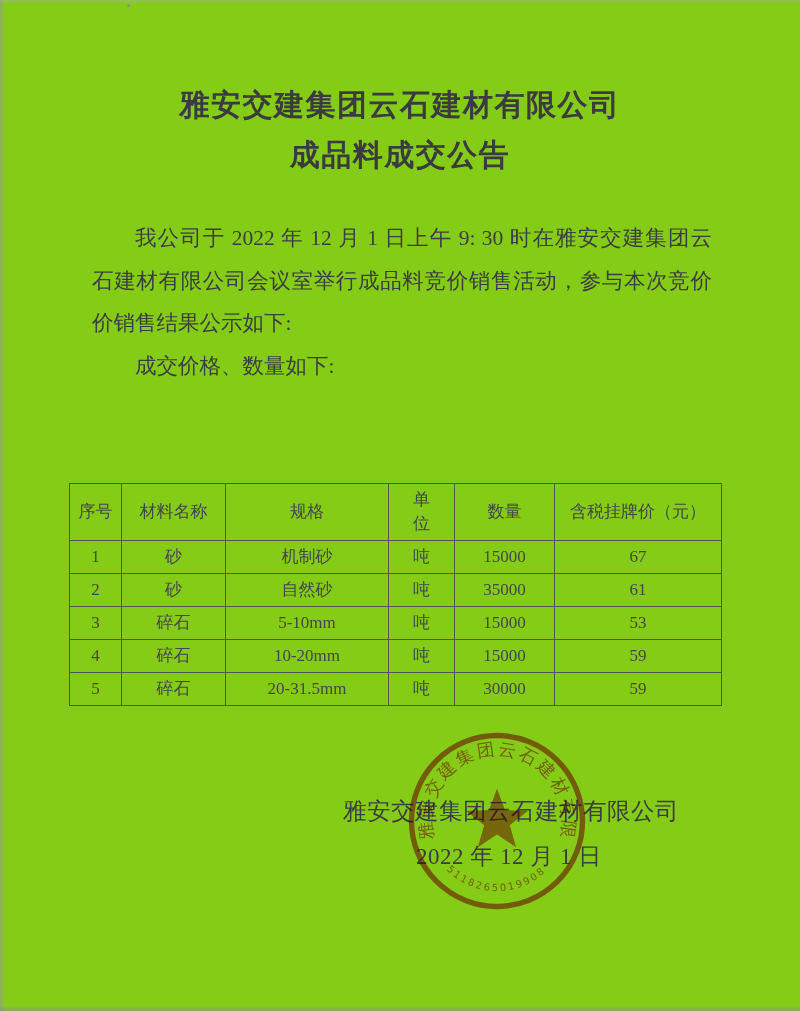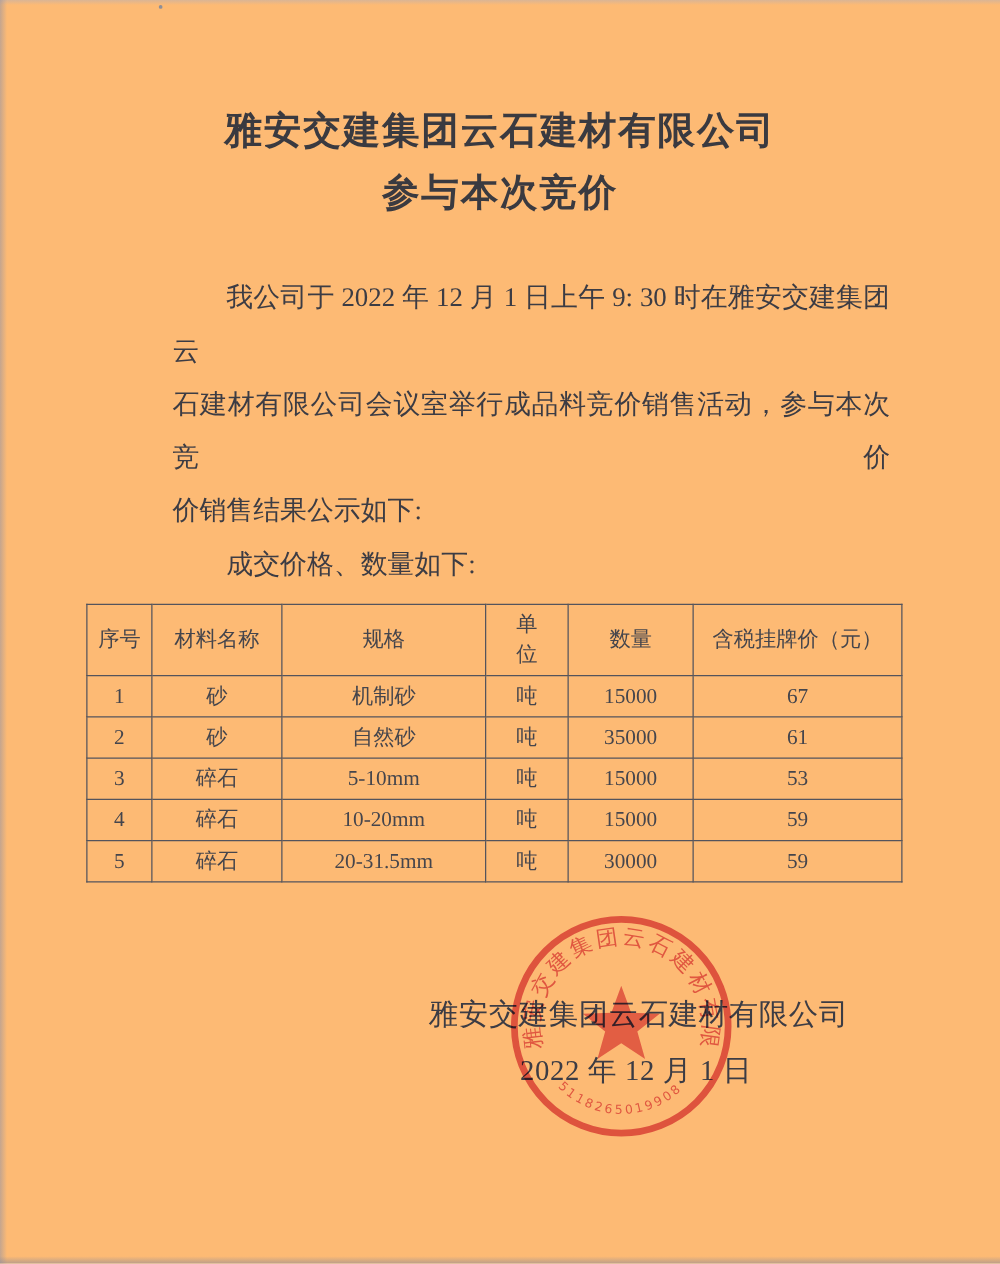--- a/index.html
+++ b/index.html
@@ -1,19 +1,19 @@
 <!DOCTYPE html>
 <html><head>
 <meta charset="utf-8">
 <style>
   html,body{margin:0;padding:0;}
   .sheet{
     position:relative;
     width:800px;height:1011px;
-    background:#fdba74;
+    background:#84cc16;
     font-family:"Liberation Serif","DejaVu Serif",serif;
     color:#3b3b42;
     overflow:hidden;
   }
   
   .edge-left{position:absolute;left:0;top:0;width:7px;height:100%;
     background:linear-gradient(to right,rgba(150,148,164,.55),rgba(150,148,164,0) 80%);}
   .edge-top{position:absolute;left:0;top:0;width:100%;height:4px;
     background:linear-gradient(to bottom,rgba(176,174,188,.45),rgba(176,174,188,0));}
   .edge-bottom{position:absolute;left:0;bottom:0;width:100%;height:6px;
@@ -24,21 +24,21 @@
   .doc-title{
     position:absolute;left:0;top:80px;width:100%;
     text-align:center;font-size:30px;font-weight:600;
     letter-spacing:1.5px;line-height:50px;color:#3a3a40;
   }
 
   .para{
     position:absolute;left:92px;top:217px;width:620px;
     font-size:21.5px;line-height:42.6px;color:#3c3c44;
   }
-  .para .line{white-space:nowrap;margin-left:46px;}
+  .para .line{white-space:nowrap;}
   .para .full{text-align:justify;text-align-last:justify;white-space:normal;}
   .para .indent{text-indent:2em;}
 
   table.deal{
     position:absolute;left:69px;top:483px;width:652px;
     border-collapse:collapse;table-layout:fixed;
     font-size:17px;color:#45454c;
   }
   table.deal th,table.deal td{
     border:1.5px solid #54545c;
@@ -69,21 +69,21 @@
 
 <div class="sheet">
 
   <div class="edge-top"></div>
   <div class="edge-left"></div>
   <div class="edge-bottom"></div>
   <div class="artifact-dot"></div>
 
   <div class="doc-title">
     <div>雅安交建集团云石建材有限公司</div>
-    <div>参与本次竞价</div>
+    <div>成品料成交公告</div>
   </div>
 
   <div class="para">
     <div class="line full indent">我公司于 2022 年 12 月 1 日上午 9: 30 时在雅安交建集团云</div>
     <div class="line full">石建材有限公司会议室举行成品料竞价销售活动，参与本次竞价</div>
     <div class="line">价销售结果公示如下:</div>
     <div class="line indent">成交价格、数量如下:</div>
   </div>
 
   <table class="deal">

